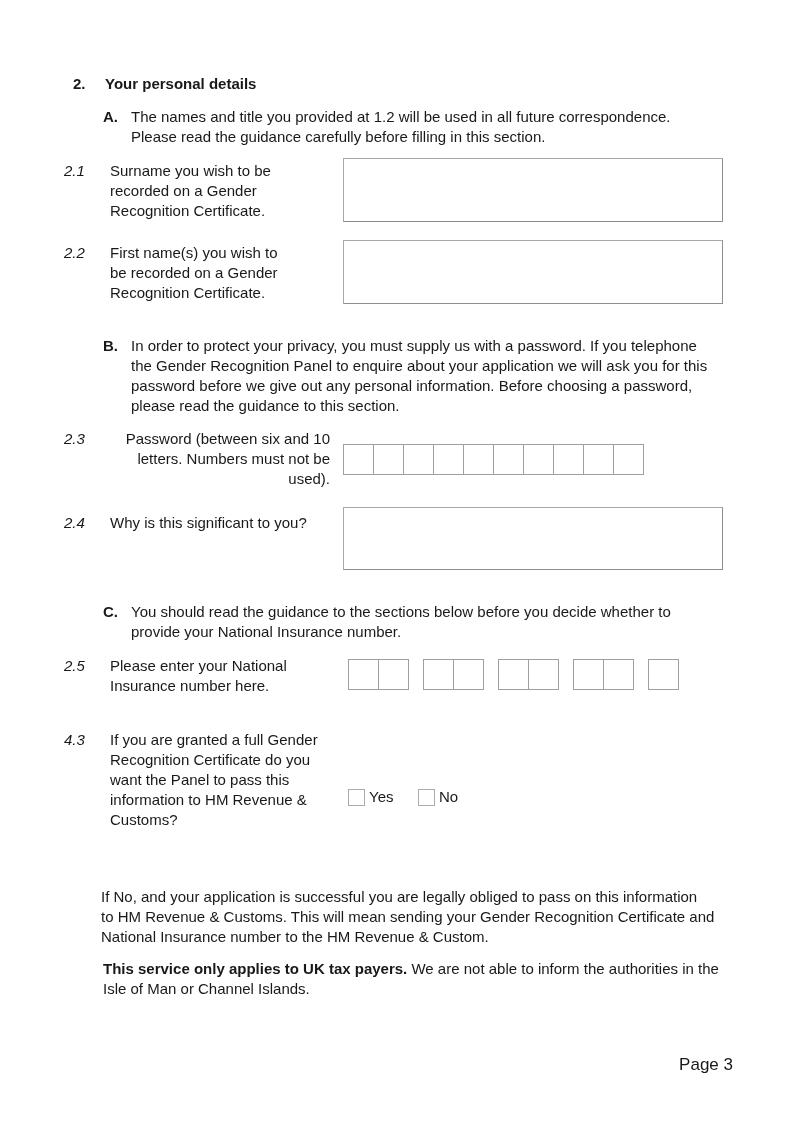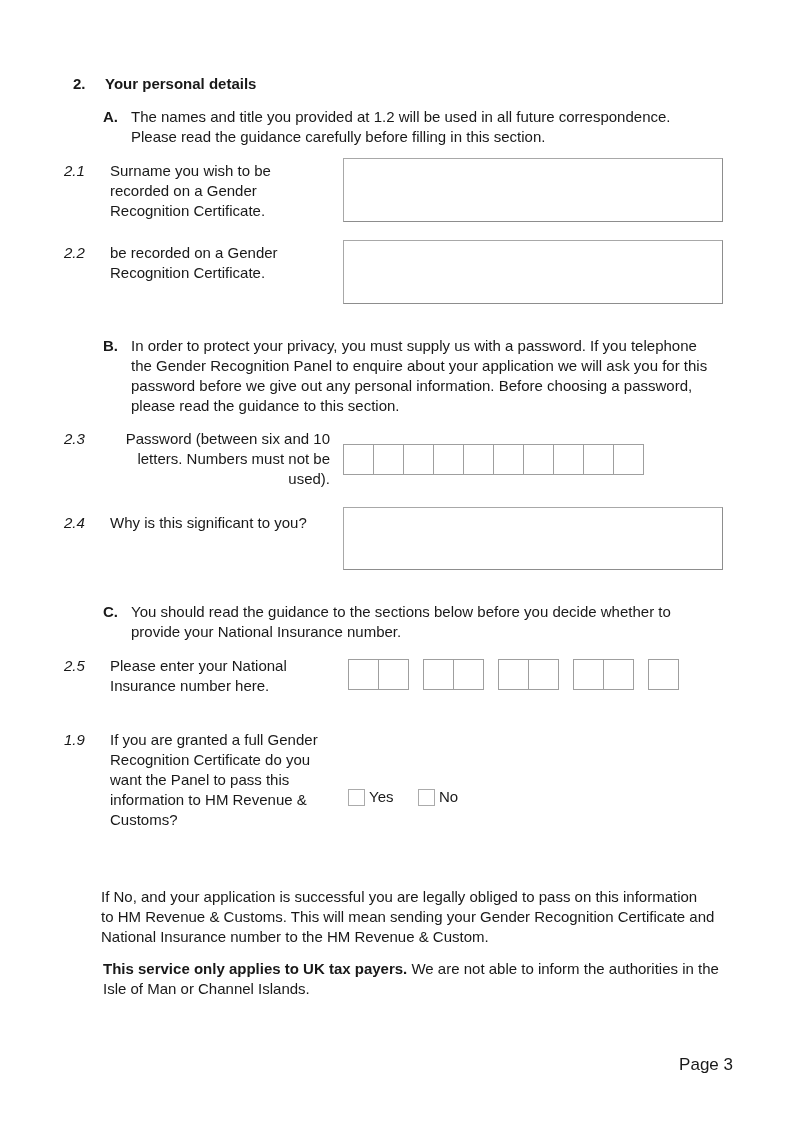--- a/index.html
+++ b/index.html
@@ -56,20 +56,21 @@
   <span class="qnum" style="top:161px;">2.1</span>
   <div class="qlabel" style="top:161px;">
       <div>Surname you wish to be</div>
       <div>recorded on a Gender</div>
       <div>Recognition Certificate.</div>
     </div>
   <div class="field-box" style="top:158px;height:64px;"></div>
 
   <span class="qnum" style="top:243px;">2.2</span>
   <div class="qlabel" style="top:243px;">
+      <div>First name(s) you wish to</div>
       <div>be recorded on a Gender</div>
       <div>Recognition Certificate.</div>
     </div>
   <div class="field-box" style="top:240px;height:64px;"></div>
 
   <div class="abs marker-row" style="left:103px;top:336px;width:620px;">
     <span class="marker">B.</span>
     <div class="note-text">
         <div>In order to protect your privacy, you must supply us with a password. If you telephone</div>
         <div>the Gender Recognition Panel to enquire about your application we will ask you for this</div>
@@ -131,21 +132,21 @@
       </span>
       <span class="cell-group">
         <span class="cell"></span>
         <span class="cell"></span>
       </span>
       <span class="cell-group">
         <span class="cell"></span>
       </span>
     </div>
 
-  <span class="qnum" style="top:730px;">1.9</span>
+  <span class="qnum" style="top:730px;">4.3</span>
   <div class="qlabel" style="top:730px;">
       <div>If you are granted a full Gender</div>
       <div>Recognition Certificate do you</div>
       <div>want the Panel to pass this</div>
       <div>information to HM Revenue &amp;</div>
       <div>Customs?</div>
     </div>
   <div class="opt" style="left:348px;top:770px;">
     <span class="checkbox"></span>
     <span>Yes</span>

